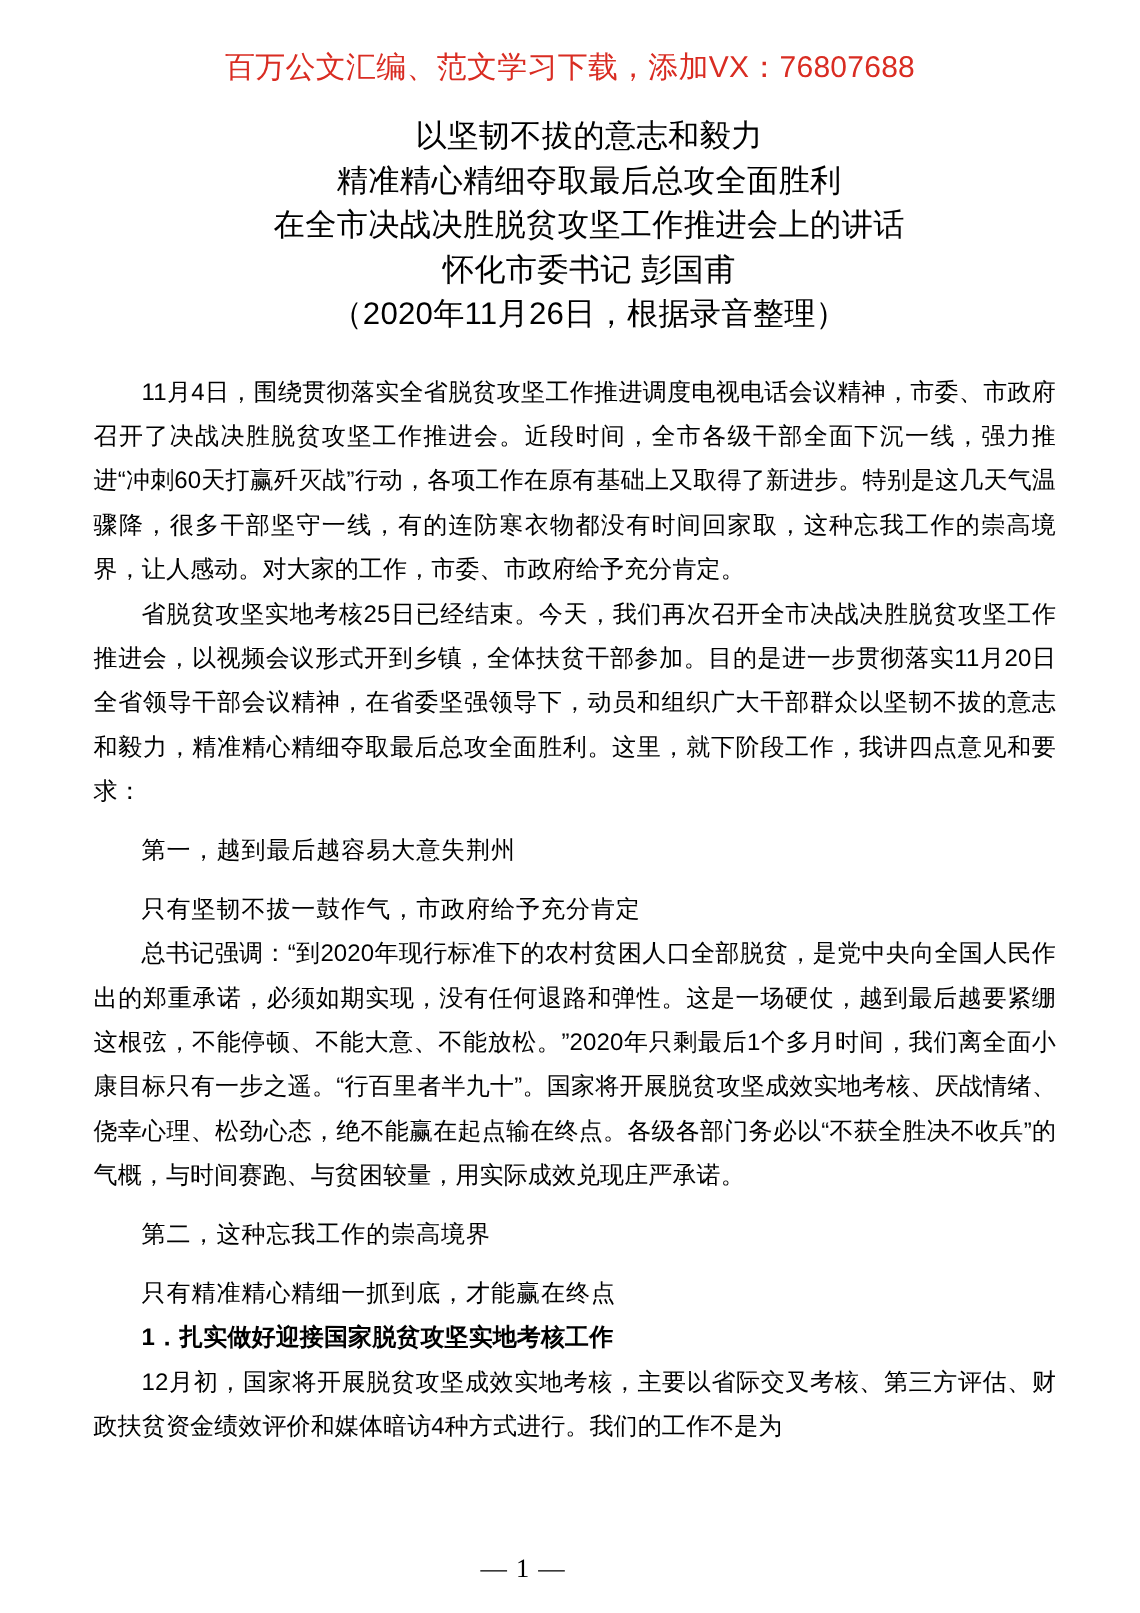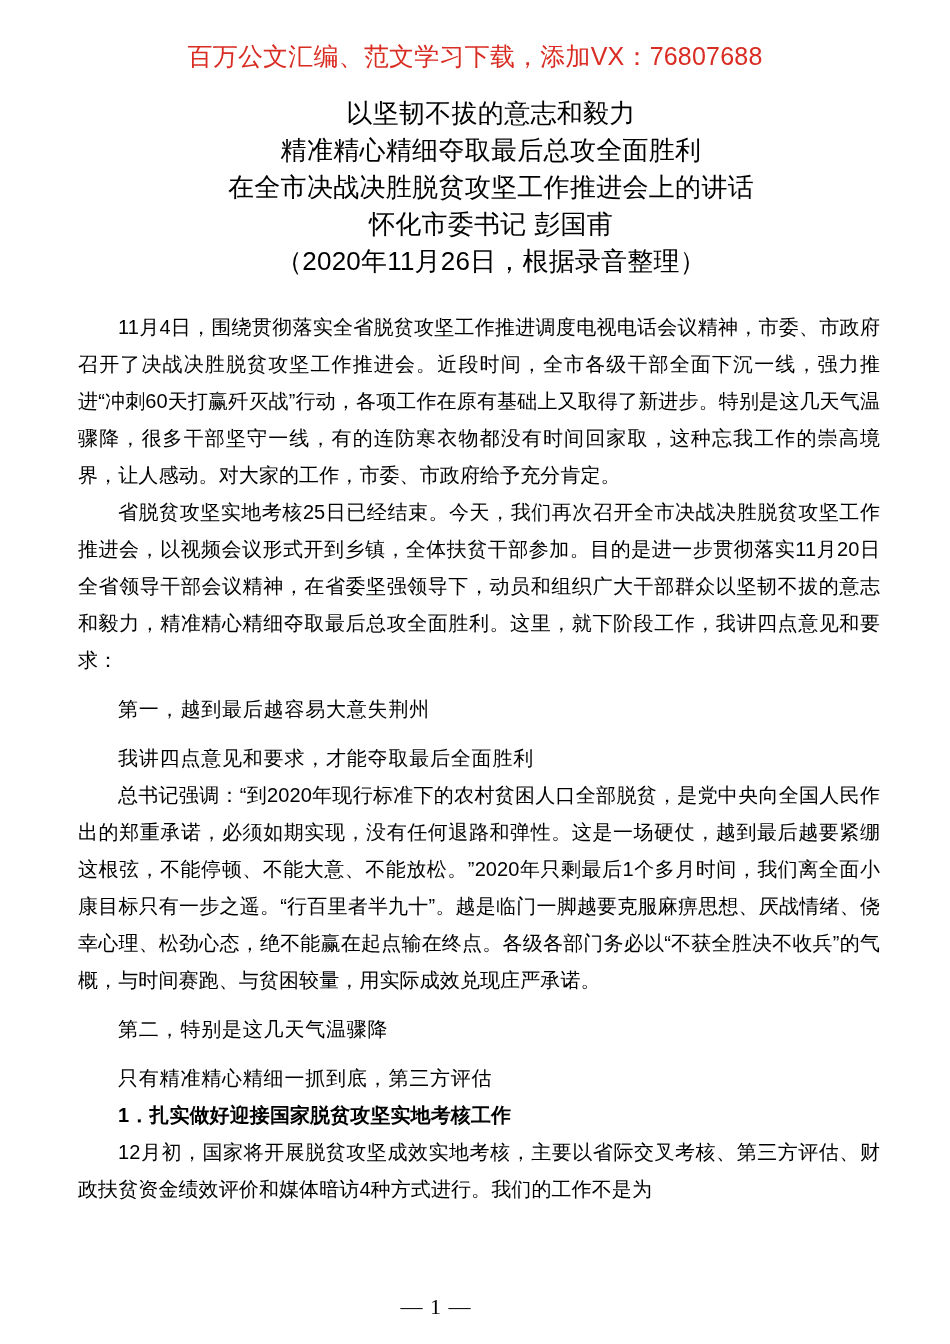--- a/index.html
+++ b/index.html
@@ -121,24 +121,24 @@
     <div class="title-line">精准精心精细夺取最后总攻全面胜利</div>
     <div class="title-line">在全市决战决胜脱贫攻坚工作推进会上的讲话</div>
     <div class="title-line byline">怀化市委书记  彭国甫</div>
     <div class="title-line datesub">（2020年11月26日，根据录音整理）</div>
   </div>
 
   <div class="body-area">
     <p class="para">11月4日，围绕贯彻落实全省脱贫攻坚工作推进调度电视电话会议精神，市委、市政府召开了决战决胜脱贫攻坚工作推进会。近段时间，全市各级干部全面下沉一线，强力推进“冲刺60天打赢歼灭战”行动，各项工作在原有基础上又取得了新进步。特别是这几天气温骤降，很多干部坚守一线，有的连防寒衣物都没有时间回家取，这种忘我工作的崇高境界，让人感动。对大家的工作，市委、市政府给予充分肯定。</p>
     <p class="para">省脱贫攻坚实地考核25日已经结束。今天，我们再次召开全市决战决胜脱贫攻坚工作推进会，以视频会议形式开到乡镇，全体扶贫干部参加。目的是进一步贯彻落实11月20日全省领导干部会议精神，在省委坚强领导下，动员和组织广大干部群众以坚韧不拔的意志和毅力，精准精心精细夺取最后总攻全面胜利。这里，就下阶段工作，我讲四点意见和要求：</p>
     <p class="para kai">第一，越到最后越容易大意失荆州</p>
-    <p class="para kai">我讲四点意见和要求，才能夺取最后全面胜利</p>
-    <p class="para">总书记强调：“到2020年现行标准下的农村贫困人口全部脱贫，是党中央向全国人民作出的郑重承诺，必须如期实现，没有任何退路和弹性。这是一场硬仗，越到最后越要紧绷这根弦，不能停顿、不能大意、不能放松。”2020年只剩最后1个多月时间，我们离全面小康目标只有一步之遥。“行百里者半九十”。越是临门一脚越要克服麻痹思想、厌战情绪、侥幸心理、松劲心态，绝不能赢在起点输在终点。各级各部门务必以“不获全胜决不收兵”的气概，与时间赛跑、与贫困较量，用实际成效兑现庄严承诺。</p>
-    <p class="para kai">第二，特别是这几天气温骤降</p>
-    <p class="para kai">只有精准精心精细一抓到底，第三方评估</p>
+    <p class="para kai">只有坚韧不拔一鼓作气，市政府给予充分肯定</p>
+    <p class="para">总书记强调：“到2020年现行标准下的农村贫困人口全部脱贫，是党中央向全国人民作出的郑重承诺，必须如期实现，没有任何退路和弹性。这是一场硬仗，越到最后越要紧绷这根弦，不能停顿、不能大意、不能放松。”2020年只剩最后1个多月时间，我们离全面小康目标只有一步之遥。“行百里者半九十”。国家将开展脱贫攻坚成效实地考核、厌战情绪、侥幸心理、松劲心态，绝不能赢在起点输在终点。各级各部门务必以“不获全胜决不收兵”的气概，与时间赛跑、与贫困较量，用实际成效兑现庄严承诺。</p>
+    <p class="para kai">第二，这种忘我工作的崇高境界</p>
+    <p class="para kai">只有精准精心精细一抓到底，才能赢在终点</p>
     <p class="para bold">1．扎实做好迎接国家脱贫攻坚实地考核工作</p>
     <p class="para">12月初，国家将开展脱贫攻坚成效实地考核，主要以省际交叉考核、第三方评估、财政扶贫资金绩效评价和媒体暗访4种方式进行。我们的工作不是为</p>
   </div>
 
   <div class="page-footer">
     <span class="pfinner">— 1 —</span>
   </div>
 
 </div>
 

